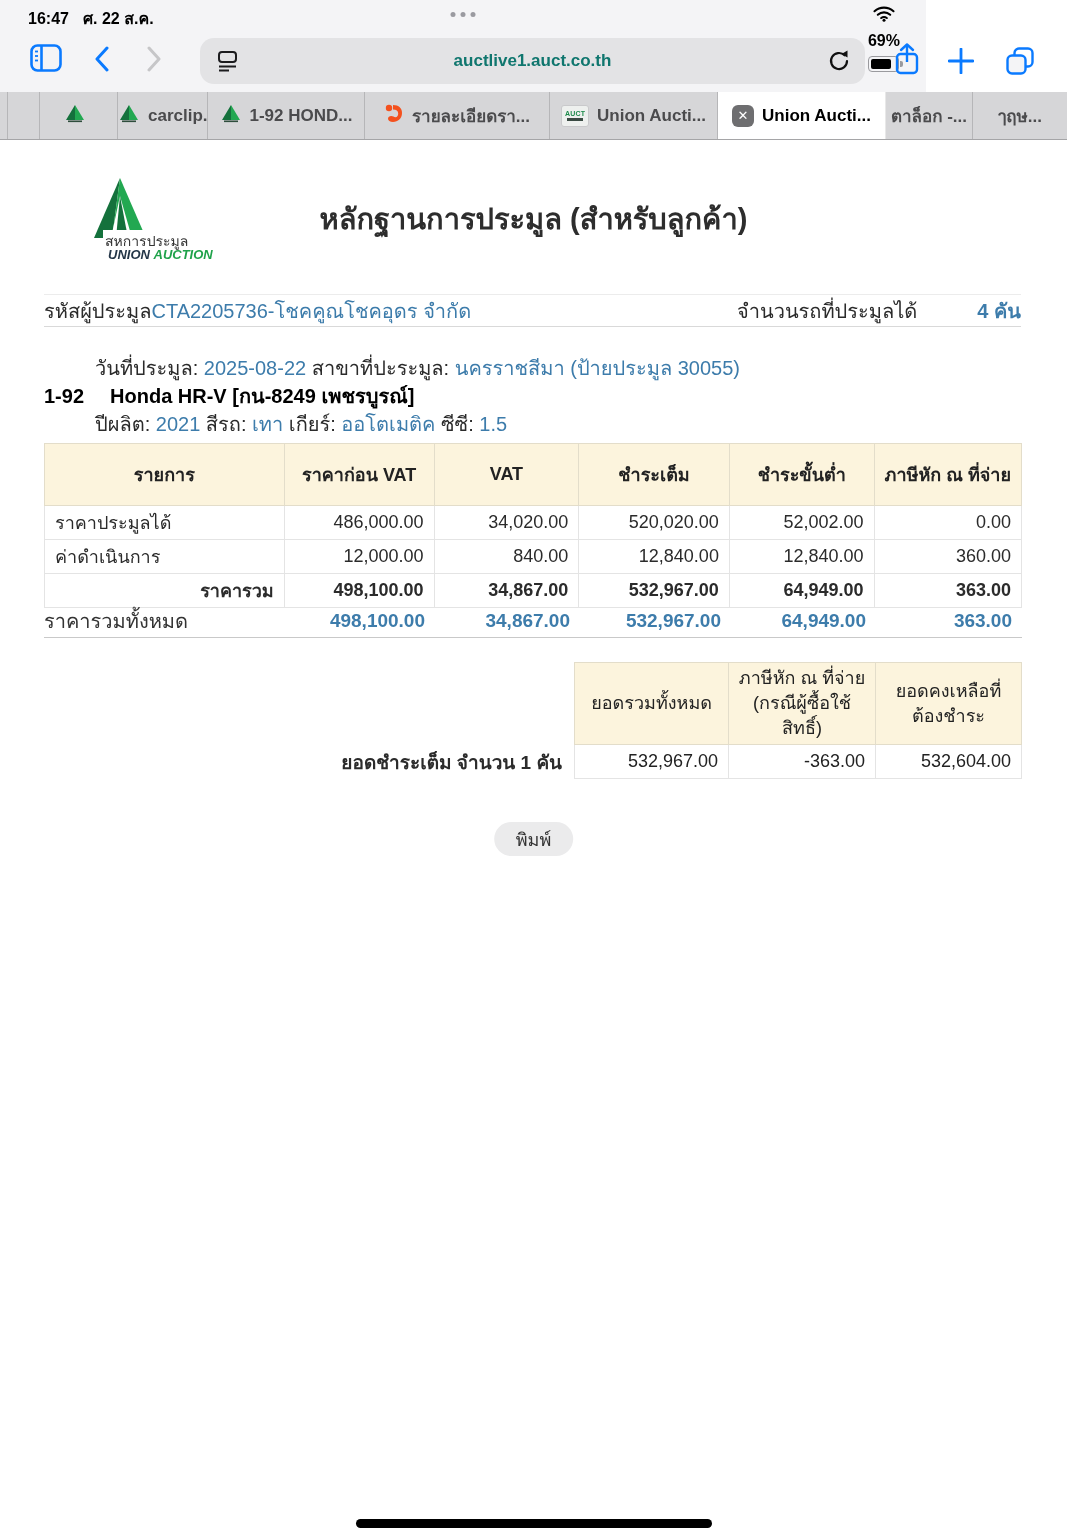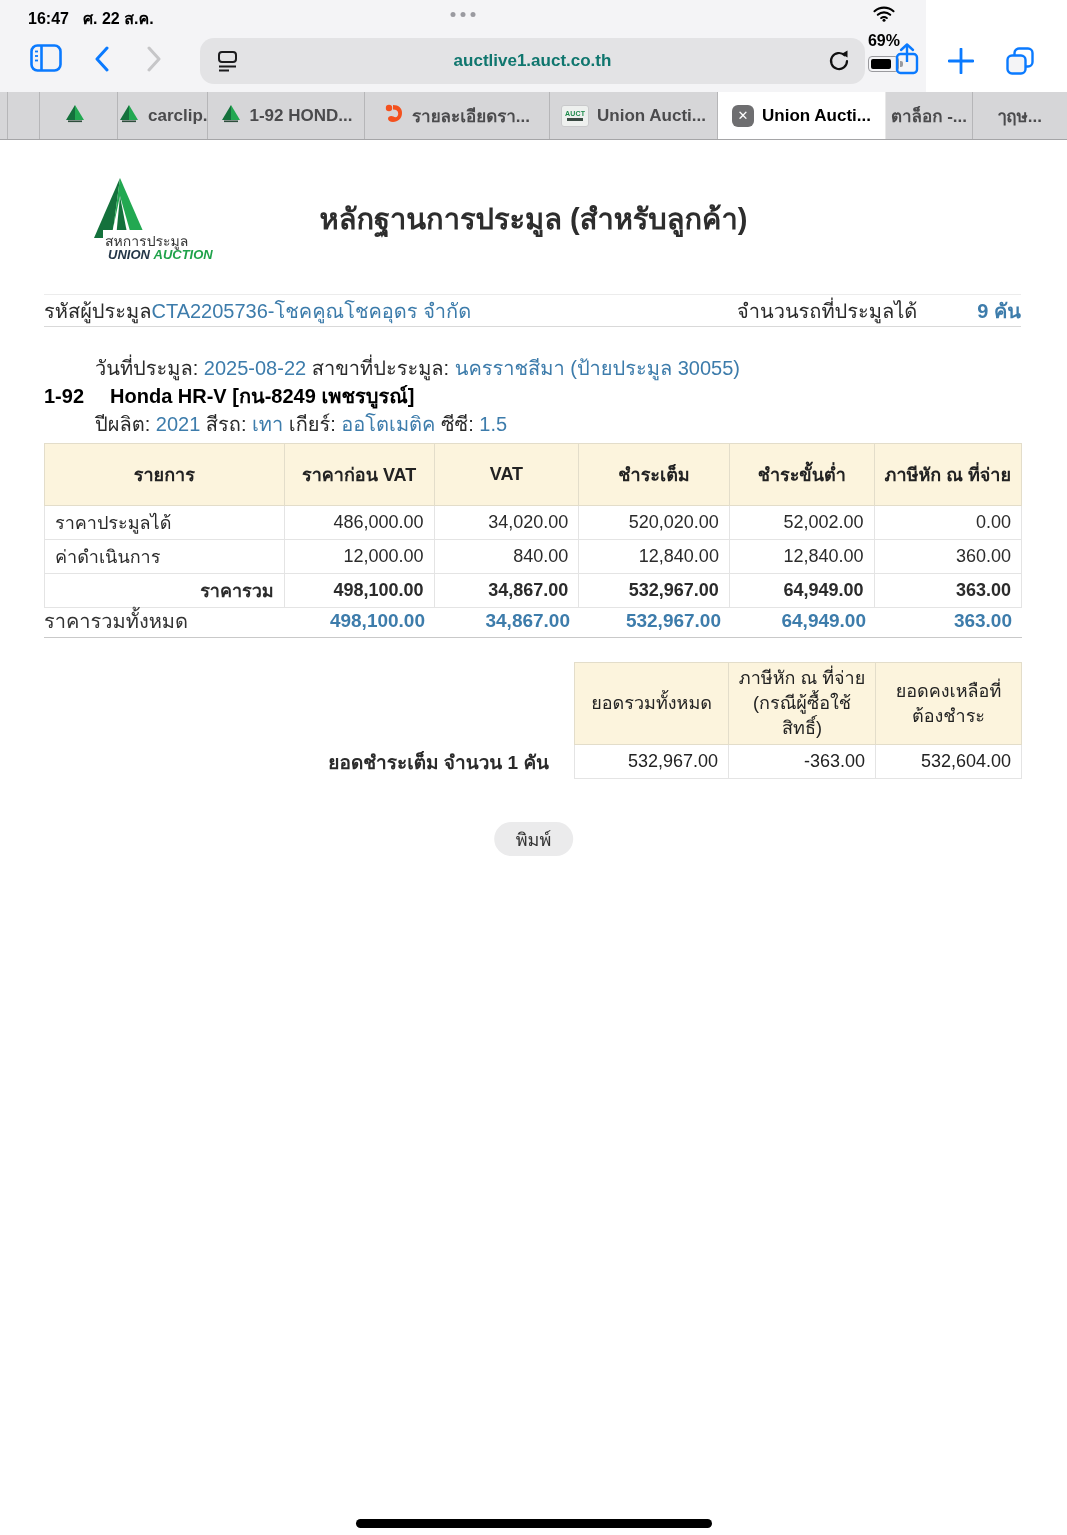--- a/index.html
+++ b/index.html
@@ -68,21 +68,21 @@
     border-bottom:1px solid #c9c9c9;display:flex;align-items:center;font-size:20px;box-sizing:border-box;}
   .grand-total .gcell{box-sizing:border-box;padding-right:10px;text-align:right;
     font-size:19px;font-weight:600;color:#3d7cab;}
   .grand-total .glabel{box-sizing:border-box;text-align:left;padding-right:0;
     color:#333;font-weight:500;font-size:20px;}
   .summary-table{position:absolute;left:44px;top:662px;width:978px;font-size:18px;}
   .summary-table th{background:#fcf4dd;border:1px solid #e3ddca;font-weight:500;color:#222;
     padding:3px 8px;text-align:center;line-height:25px;vertical-align:middle;}
   .summary-table td{border:1px solid #e4e4e4;padding:2px 10px;height:23px;color:#222;}
   .summary-table .ghost{background:none;border:none;}
-  .summary-table .rowlabel{text-align:right;font-weight:700;font-size:19px;color:#2b2b2b;padding-right:25px;}
+  .summary-table .rowlabel{text-align:right;font-weight:700;font-size:19px;color:#2b2b2b;padding-right:12px;}
   .neg{color:#b23a3a;}
   .print-btn{position:absolute;top:822px;left:50%;transform:translateX(-50%);
     height:34px;padding:0 22px;font-size:18px;color:#333;background:#ebebec;
     border:none;border-radius:17px;cursor:pointer;font-family:inherit;}
   .home-indicator{position:absolute;bottom:7px;left:50%;transform:translateX(-50%);
     width:356px;height:9px;border-radius:5px;background:#000;}
 </style>
 </head>
 <body>
 
@@ -257,21 +257,21 @@
   <span class="latin"><span>UNION </span><b>AUCTION</b></span>
 </div>
 
 <div class="page-title">หลักฐานการประมูล (สำหรับลูกค้า)</div>
 
 <div class="bidder-row">
   <span>รหัสผู้ประมูล</span>
     <span class="blue">CTA2205736-โชคคูณโชคอุดร จำกัด</span>
   <span class="spacer"></span>
   <span class="count-lbl">จำนวนรถที่ประมูลได้</span>
-  <span class="blue count-val">9 คัน</span>
+  <span class="blue count-val">4 คัน</span>
 </div>
 
 <div class="date-row">
   <span>วันที่ประมูล: </span><span class="blue">2025-08-22</span><span> สาขาที่ปะระมูล: </span><span class="blue">นครราชสีมา (ป้ายประมูล 30055)</span>
 </div>
 
 <div class="vehicle-row">
   <span class="lot">1-92</span><span>Honda HR-V [กน-8249 เพชรบูรณ์]</span>
 </div>
 

